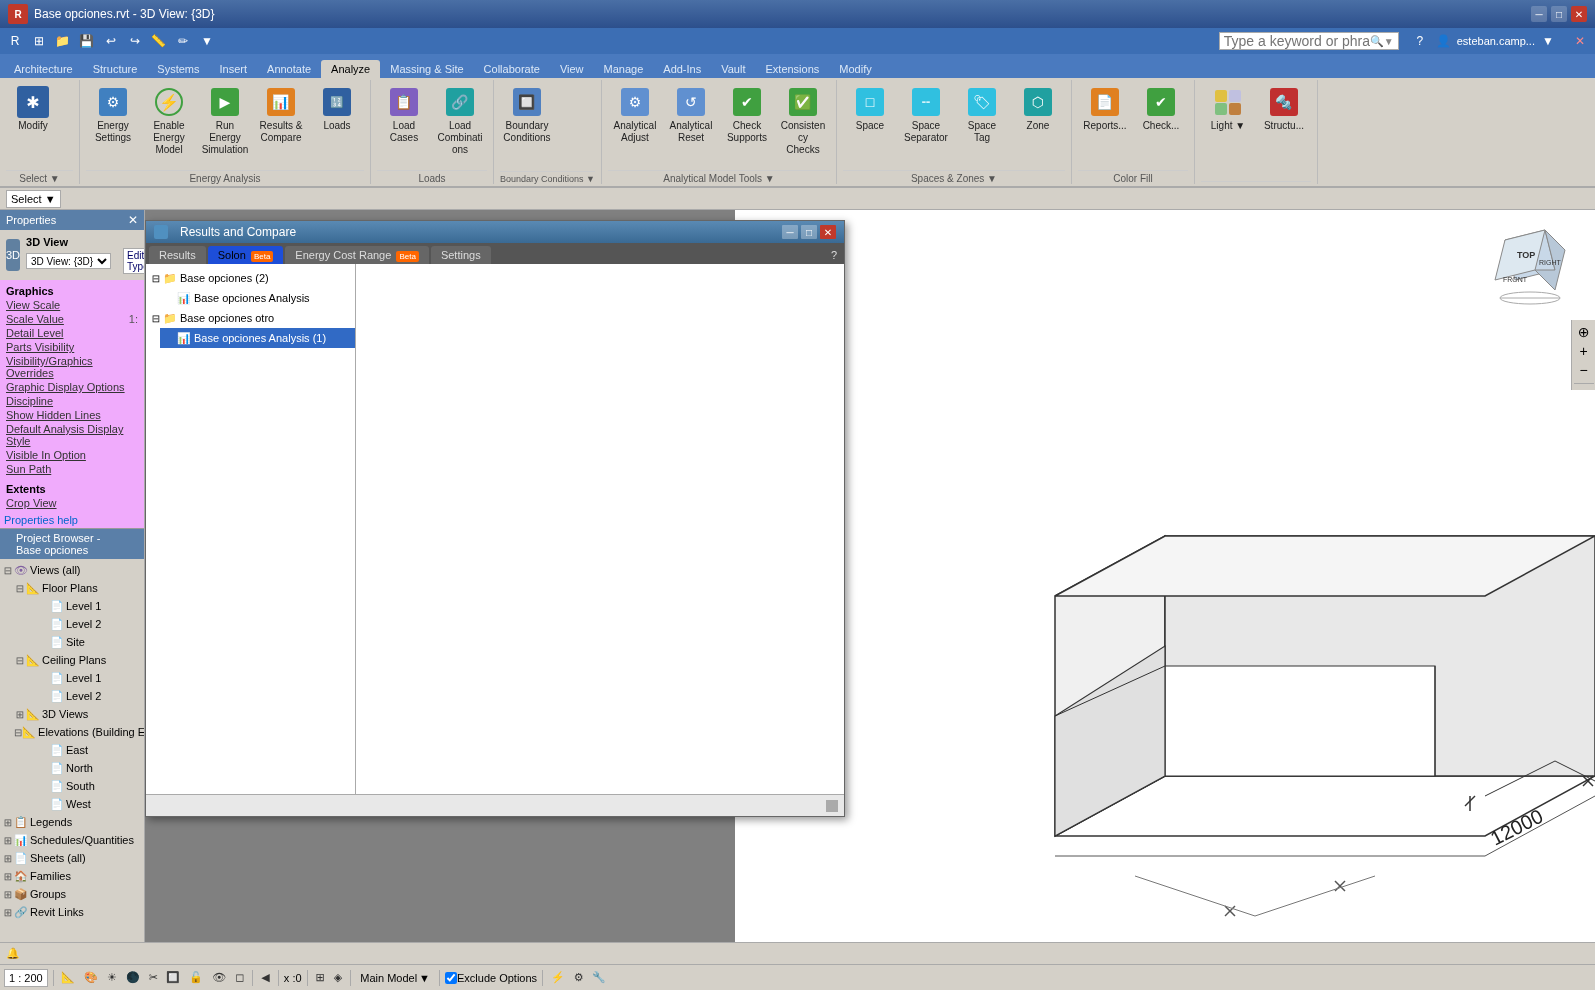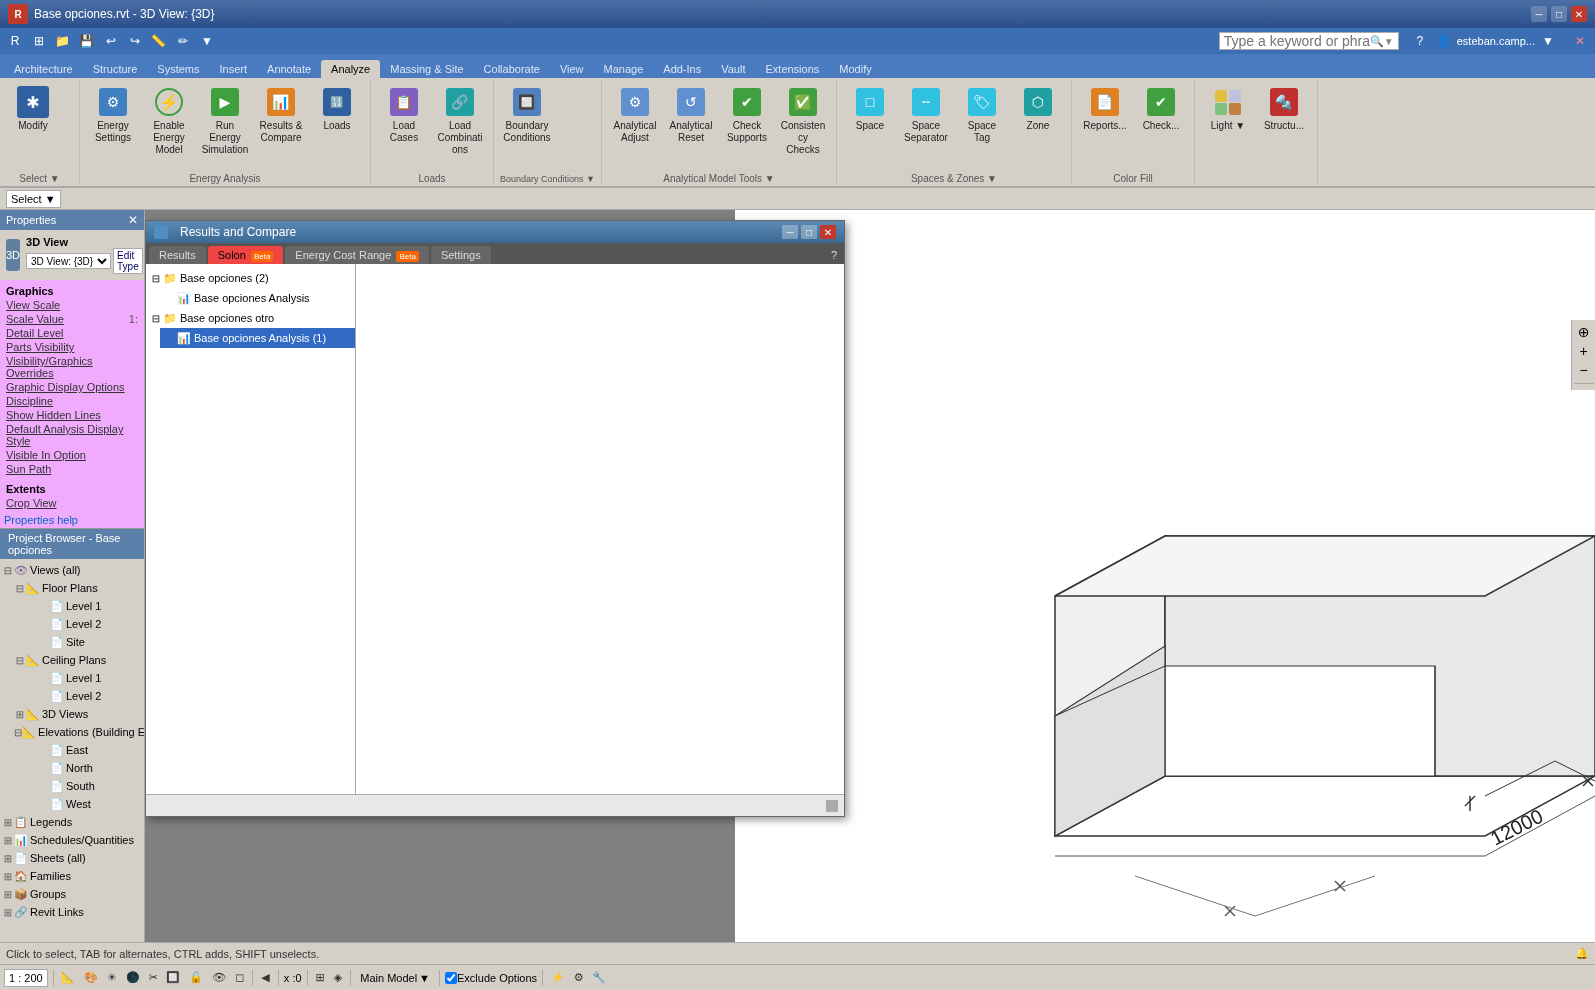--- a/index.html
+++ b/index.html
@@ -193,21 +193,21 @@
 
     #project-browser {
       flex: 1;
       overflow: hidden;
       display: flex;
       flex-direction: column;
     }
     #project-browser-header {
       background: #5a7fa8;
       color: white;
-      padding: 3px 8px;
+      padding: 3px 16px;
       font-size: 11px;
     }
     #tree-view {
       flex: 1;
       overflow-y: auto;
       font-size: 11px;
       padding: 2px 0;
       background: #d4d0c8;
     }
     .tree-item {
@@ -268,21 +268,21 @@
     }
     .dialog-tab {
       padding: 3px 10px;
       font-size: 11px;
       color: #ddd;
       cursor: pointer;
       border-radius: 3px 3px 0 0;
       background: #666;
       margin-right: 2px;
     }
-    .dialog-tab.active { background: #ef4444; color: #000; }
+    .dialog-tab.active { background: #1d4ed8; color: #000; }
     .dialog-tab .beta-badge {
       background: #ff6600;
       color: white;
       font-size: 8px;
       padding: 1px 3px;
       border-radius: 2px;
       margin-left: 2px;
     }
     #dialog-content {
       display: flex;
@@ -655,21 +655,21 @@
       <div id="properties-header">
         <span>Properties</span>
         <span class="close-x">✕</span>
       </div>
 
       <div style="padding:4px;background:#d4d0c8;">
         <div style="display:flex;align-items:center;gap:6px;padding:2px;">
           <div style="width:32px;height:32px;background:#6080a0;border-radius:3px;display:flex;align-items:center;justify-content:center;color:white;">3D</div>
           <div>
             <div style="font-size:11px;font-weight:bold;">3D View</div>
-            <div style="display:flex;align-items:center;gap:2px;">
+            <div style="display:flex;align-items:center;gap:12px;">
               <select style="font-size:10px;height:16px;border:1px solid #aaa;background:white;">
                 <option>3D View: {3D}</option>
               </select>
               <span style="font-size:10px;cursor:pointer;color:#006;border:1px solid #aaa;padding:1px 3px;background:white;">Edit Type</span>
             </div>
           </div>
         </div>
       </div>
 
       <div class="prop-section">
@@ -920,20 +920,39 @@
         <line x1="600" y1="665" x2="610" y2="675" stroke="#555" stroke-width="1.5"></line>
         <line x1="600" y1="675" x2="610" y2="665" stroke="#555" stroke-width="1.5"></line>
 
         <line x1="400" y1="660" x2="520" y2="700" stroke="#777" stroke-width="1"></line>
         <line x1="520" y1="700" x2="640" y2="660" stroke="#777" stroke-width="1"></line>
 
         <text x="760" y="630" font-size="20" font-family="Arial" fill="#222" transform="rotate(-27 760 630)">12000</text>
       </svg>
     </div>
 
+    <div id="nav-cube" style="position:absolute;top:10px;right:20px;z-index:50;">
+      <svg width="90" height="90" viewBox="0 0 90 90">
+
+        <polygon points="20,20 60,10 70,50 30,60" fill="#c8d8e8" stroke="#888" stroke-width="1"></polygon>
+        <polygon points="60,10 80,30 70,70 50,50 70,50" fill="#b8c8d8" stroke="#888" stroke-width="1"></polygon>
+
+        <polygon points="20,20 60,10 50,50 10,60" fill="#dde8f0" stroke="#888" stroke-width="1"></polygon>
+
+        <text x="32" y="38" font-size="9" font-family="Arial" fill="#333" font-weight="bold">TOP</text>
+
+        <text x="18" y="62" font-size="7" font-family="Arial" fill="#333">FRONT</text>
+
+        <text x="54" y="45" font-size="7" font-family="Arial" fill="#333">RIGHT</text>
+
+        <ellipse cx="45" cy="78" rx="30" ry="6" fill="none" stroke="#aaa" stroke-width="1"></ellipse>
+        <line x1="15" y1="78" x2="45" y2="78" stroke="#aaa" stroke-width="1"></line>
+        <line x1="45" y1="78" x2="75" y2="78" stroke="#aaa" stroke-width="1"></line>
+      </svg>
+    </div>
 
     <div style="position:absolute;right:0;top:110px;width:24px;background:#d4d0c8;border-left:1px solid #aaa;display:flex;flex-direction:column;align-items:center;padding:4px 0;gap:3px;z-index:40;">
       <div style="cursor:pointer;font-size:14px;">⊕</div>
       <div style="cursor:pointer;font-size:14px;">+</div>
       <div style="cursor:pointer;font-size:14px;">−</div>
       <div style="width:20px;height:1px;background:#aaa;margin:2px 0;"></div>
     </div>
 
     <div id="dialog-results">
       <div id="dialog-title-bar">
@@ -996,21 +1015,20 @@
       </div>
       <div id="dialog-footer">
         <div style="width:12px;height:12px;background:#aaa;cursor:nw-resize;"></div>
       </div>
     </div>
 
   </div>
 </div>
 
 <div id="status-bar">
-  <span class="status-msg">Click to select, TAB for alternates, CTRL adds, SHIFT unselects.</span>
   <div class="status-right">
     <span>🔔</span>
   </div>
 </div>
 
 <div id="bottom-toolbar">
   <div class="scale-box">
     <span>1 : 200</span>
   </div>
   <div class="bt-separator"></div>

